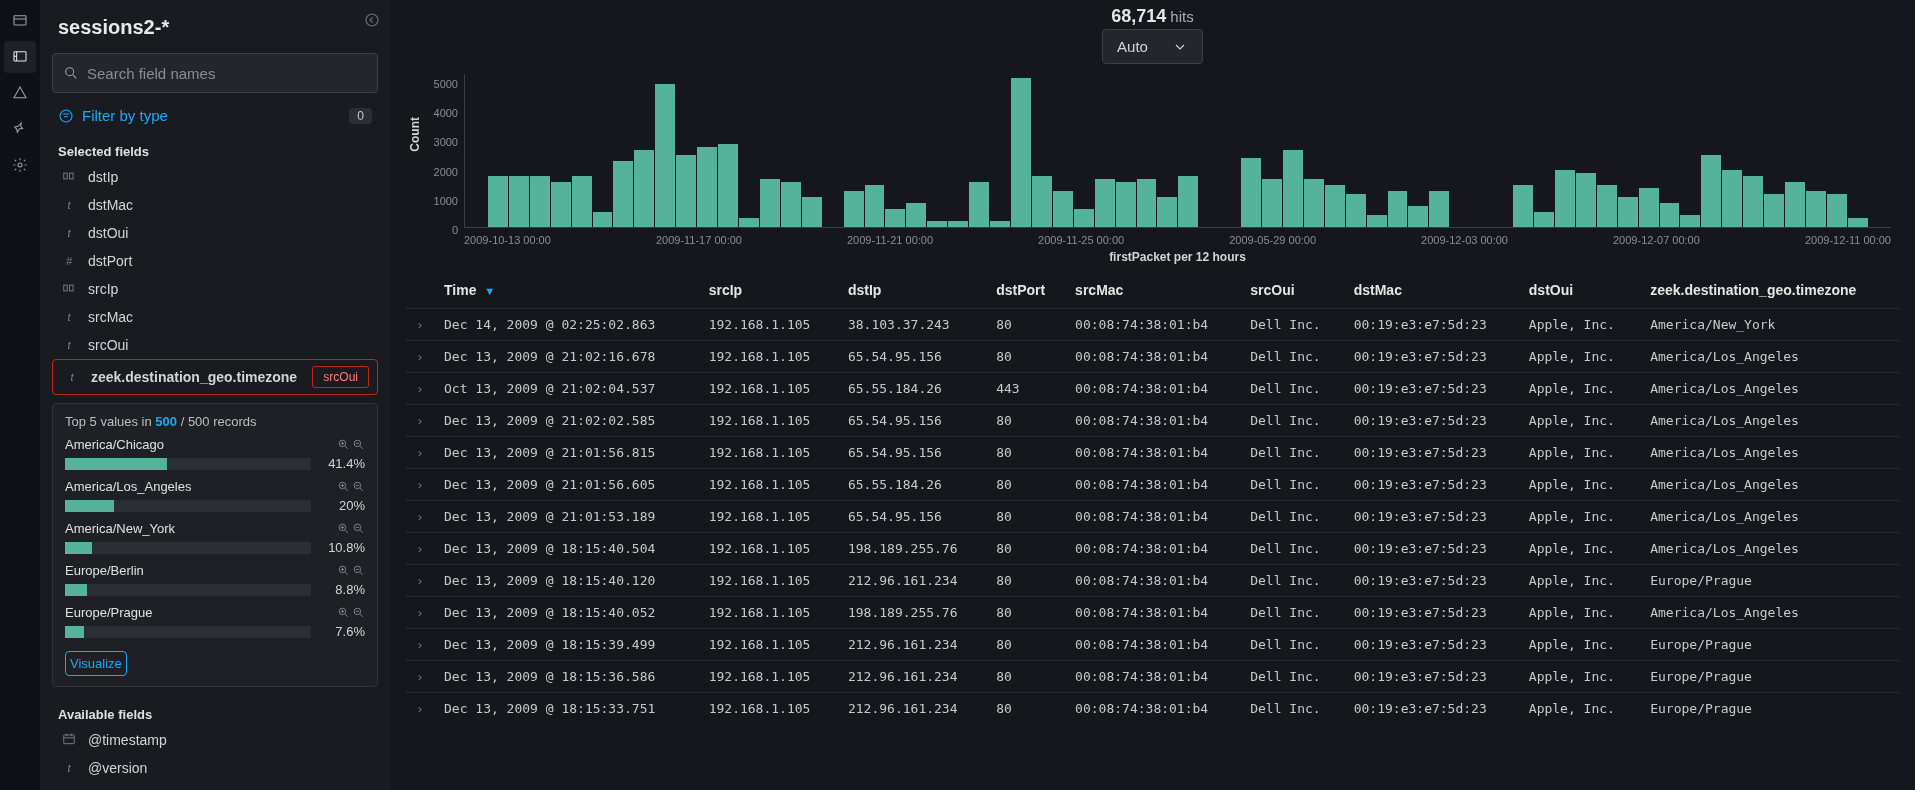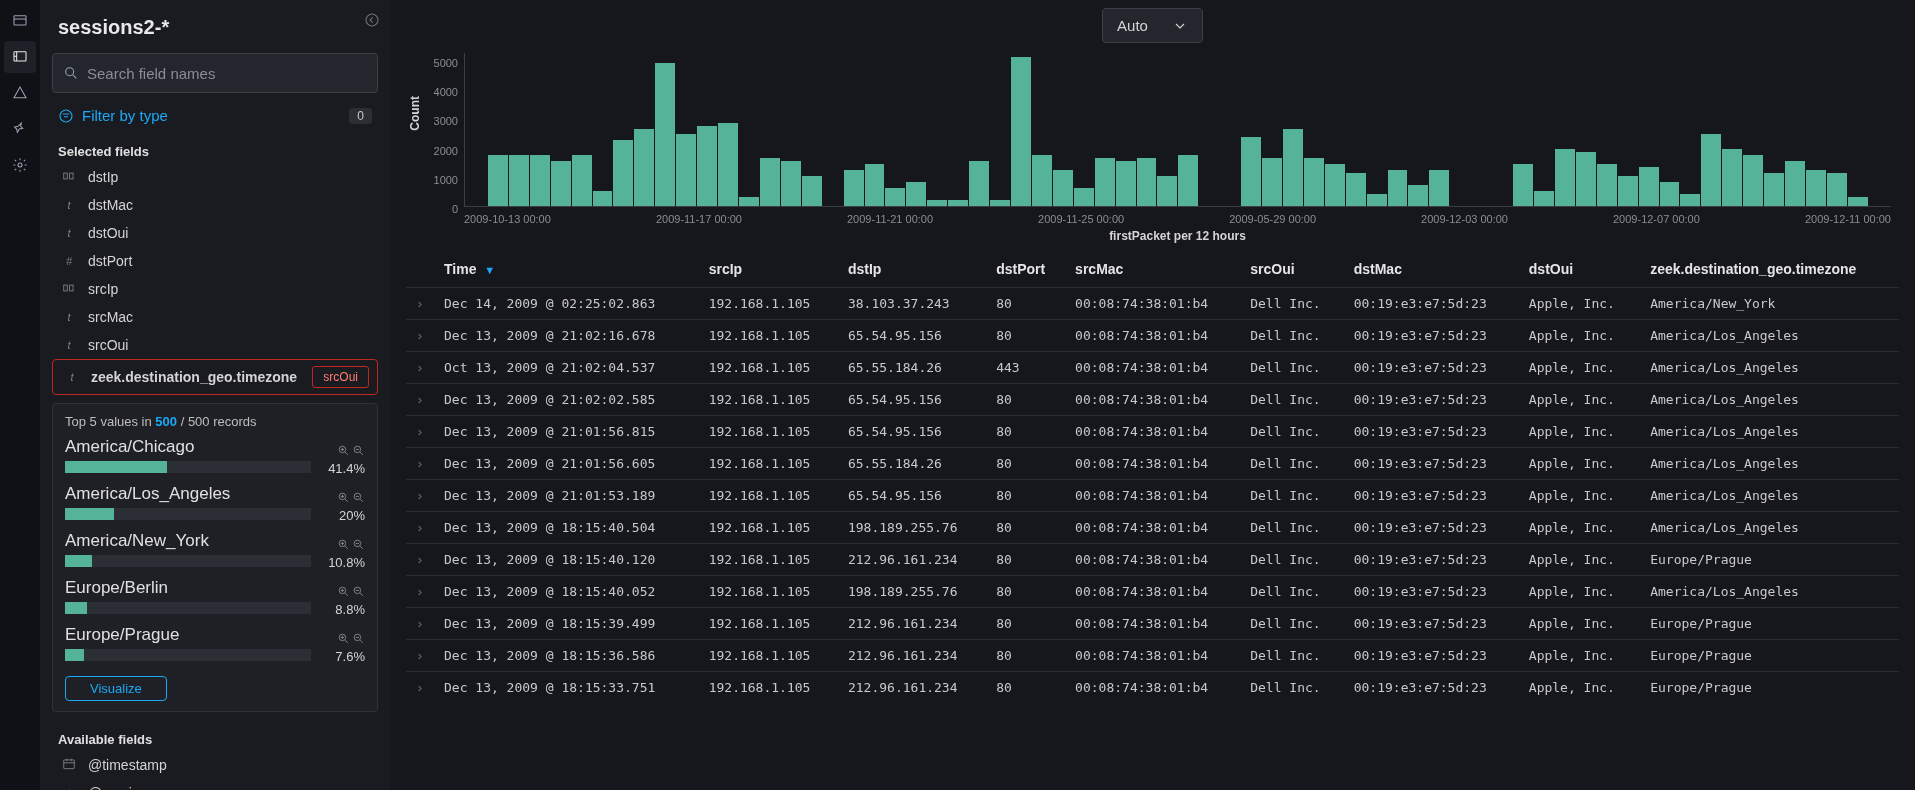--- a/index.html
+++ b/index.html
@@ -23,28 +23,28 @@
 .field-item { display:flex; align-items:center; padding:6px 6px; font-size:14px; color:#d4d4d4; border-radius:4px; cursor:pointer; }
 .field-item .fld-icn { width:22px; color:#7d7f86; font-size:11px; margin-right:8px; text-align:center; font-style:italic; }
 .field-item .fname { flex:1; }
 .field-item.active { border:1px solid #bd271e; border-radius:4px; padding:6px 8px; }
 .field-item.active .fname { font-weight:600; }
 .remove-btn { background:transparent; color:#ff7e72; border:1px solid #bd271e; border-radius:3px; padding:3px 10px; font-size:12px; cursor:pointer; }
 .popover { margin:8px 0 12px 0; background:#1e2025; border:1px solid #303239; border-radius:4px; padding:10px 12px; }
 .popover-hdr { font-size:13px; color:#bdbdbd; margin-bottom:8px; }
 .popover-hdr .lnk { color:#1ba9f5;font-weight:bold; }
 .tv-row { margin-bottom:8px; }
-.tv-top { display:flex; align-items:flex-end; justify-content:space-between; font-size:17px; }
+.tv-top { display:flex; align-items:center; justify-content:space-between; font-size:13px; }
 .tv-name { color:#e0e0e0; }
 .tv-icons { color:#8b8d94; display:flex; gap:2px; cursor:pointer; }
-.tv-barwrap { display:flex; gap:10px; margin-top:4px; }
+.tv-barwrap { display:flex; align-items:center; gap:10px; margin-top:4px; }
 .tv-bar-bg { background:#2c2e35; height:12px; flex:1; position:relative; }
 .tv-bar-fill { background:#54b399; height:100%; }
 .tv-pct { font-size:13px; color:#d4d4d4; min-width:44px; text-align:right; }
-.visualize-btn { background:transparent; border:1px solid #1ba9f5; color:#1ba9f5; border-radius:4px; padding:4px 24px; font-size:13px; cursor:pointer; margin-top:4px; }
+.visualize-btn { background:transparent; border:1px solid #1ba9f5; color:#1ba9f5; border-radius:4px; padding:4px 4px; font-size:13px; cursor:pointer; margin-top:4px; }
 .main { flex:1; background:#16171c; overflow:hidden; display:flex; flex-direction:column; }
 .main-top { text-align:center; padding:6px 0 4px 0; }
 .hits { color:#e5e5e5; font-size:18px; font-weight:600; }
 .hits .lbl { font-weight:400; color:#aeaeae; font-size:15px; margin-left:4px; }
 .daterow { display:flex; align-items:center; justify-content:center; gap:12px; color:#aeaeae; font-size:15px; margin-top:2px; }
 .auto-dd { background:#24262d; border:1px solid #3d3f46; border-radius:4px; padding:8px 14px; display:flex; align-items:flex-end; gap:24px; color:#d4d4d4; cursor:pointer; }
 .chart { margin:6px 24px 0 24px; height:190px; display:flex; }
 .yaxis { width:50px; display:flex; flex-direction:column; justify-content:space-between; align-items:flex-end; padding:4px 6px 28px 0; font-size:11px; color:#8b8d94; position:relative; }
 .yaxis .ylabel { position:absolute; left:-6px; top:50%; transform:rotate(-90deg) translateX(50%); transform-origin:left top; font-weight:700; color:#d4d4d4; font-size:12px; }
 .plotwrap { flex:1; display:flex; flex-direction:column; }
@@ -280,20 +280,21 @@
         </div>
         <div class="field-item">
           <span class="fld-icn"><span style="font-style:italic">t</span></span>
           <span class="fname">@version</span>
         </div>
       </div>
   </div>
 
   <div class="main">
     <div class="main-top">
+      <div class="hits"><span>68,714</span><span class="lbl">hits</span></div>
       <div class="daterow">
         <div class="auto-dd">
           <span>Auto</span>
           <svg class="svgicn" viewBox="0 0 24 24">
               <path d="M6 9l6 6 6-6"></path>
             </svg>
         </div>
       </div>
     </div>
 

